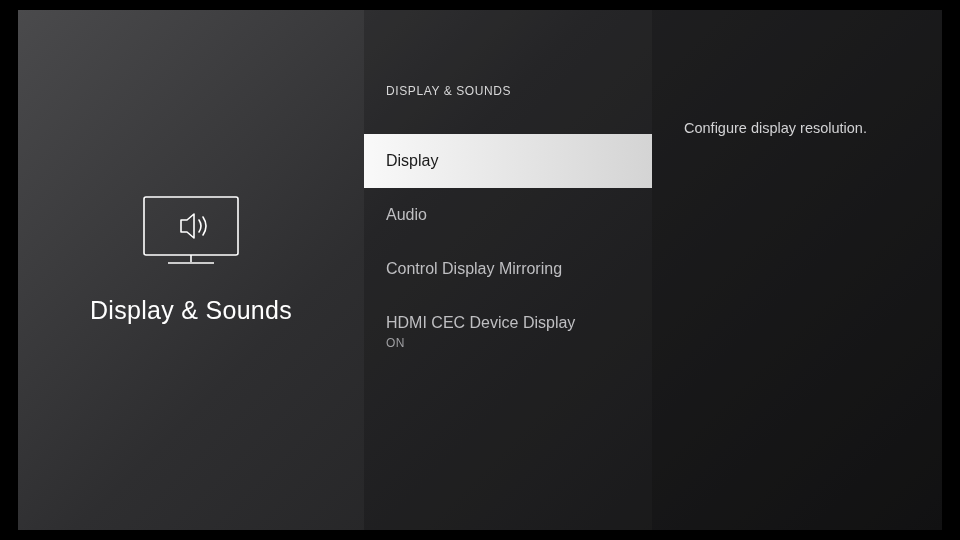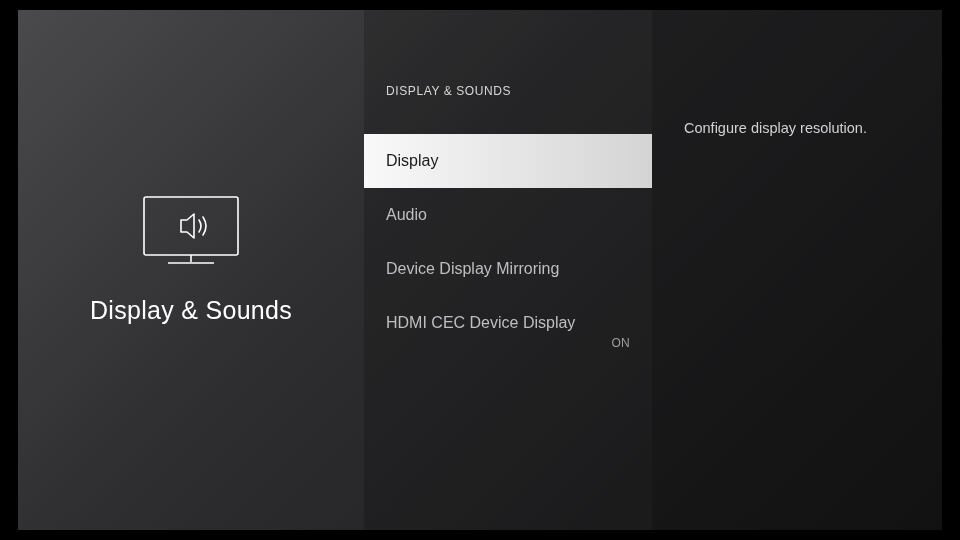--- a/index.html
+++ b/index.html
@@ -70,21 +70,20 @@
       background: linear-gradient(90deg, #f9f9f9 0%, #d4d4d4 100%);
       color: #1a1a1a;
     }
     .menu-item .sub {
       display: block;
       font-size: 12px;
       font-weight: 400;
       color: #9f9fa2;
       margin-top: 4px;
       letter-spacing: 0.3px;
-      text-align: right;
     }
     .right-panel {
       flex: 1;
       height: 100%;
       background: rgba(0,0,0,0.32);
       padding-top: 110px;
       padding-left: 32px;
       padding-right: 24px;
     }
     .description {
@@ -118,21 +117,21 @@
 
     <div class="menu-item selected">
       <span>Display</span>
     </div>
 
     <div class="menu-item">
       <span>Audio</span>
     </div>
 
     <div class="menu-item">
-      <span>Device Display Mirroring</span>
+      <span>Control Display Mirroring</span>
     </div>
 
     <div class="menu-item">
       <span>HDMI CEC Device Display</span>
       <span class="sub">ON</span>
     </div>
   </div>
 
   <div class="right-panel">
     <div class="description">Configure display resolution.</div>

